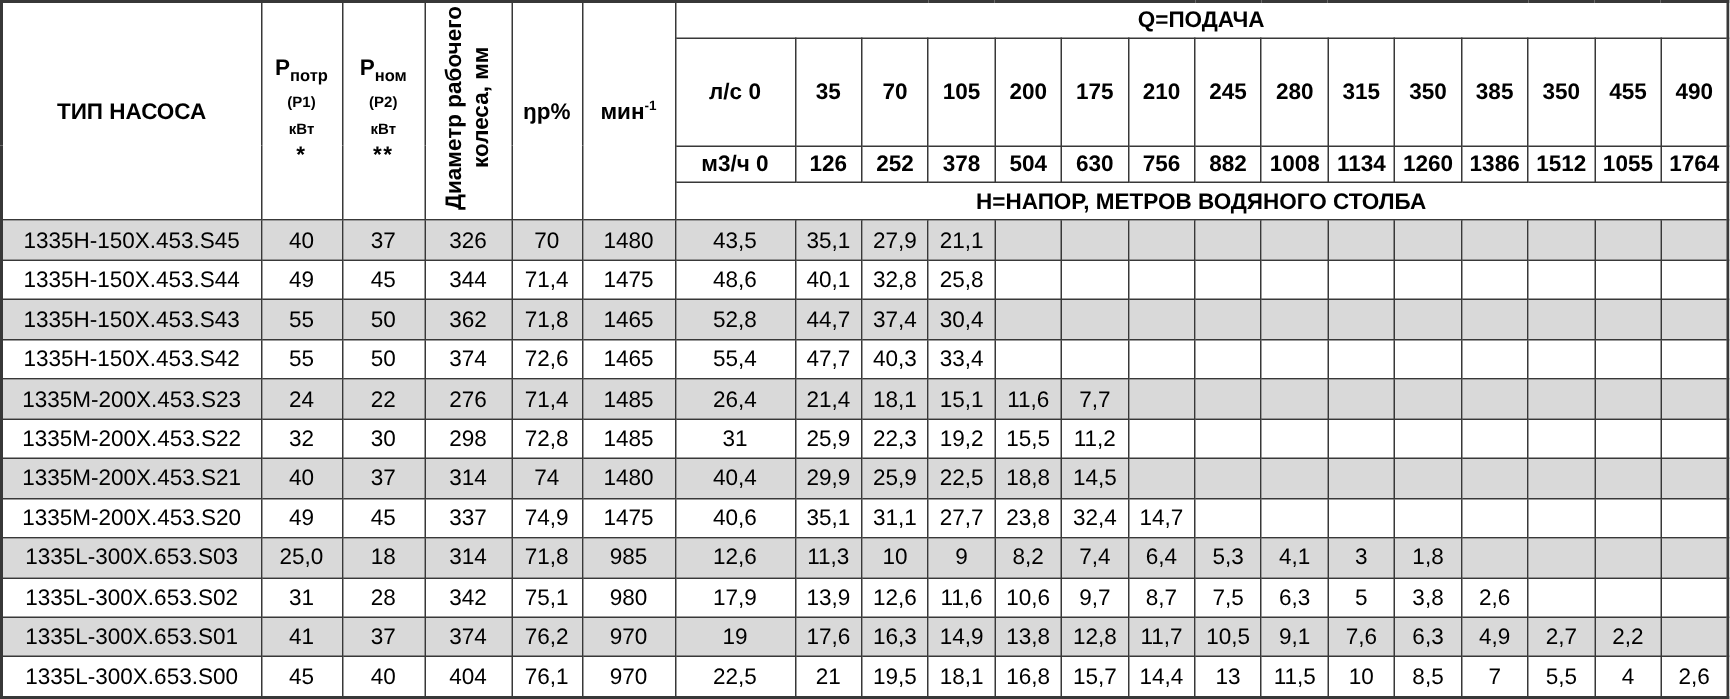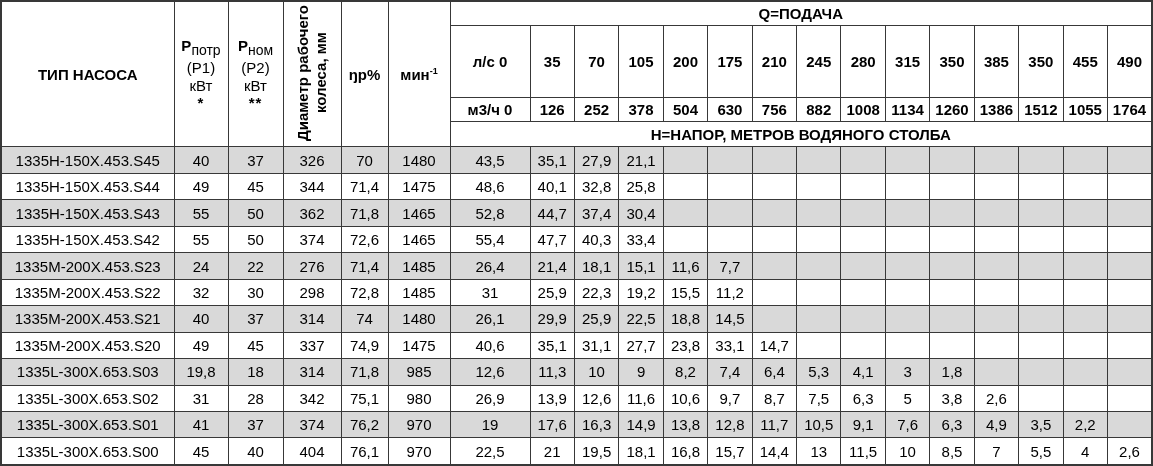--- a/index.html
+++ b/index.html
@@ -34,22 +34,22 @@
   tr.r-ls td { height: 69px; }
   tr.r-m3 td { height: 23px; }
   tr.r-h td { height: 24px; }
   tr.data td { height: 25px; }
 
   td.num { font-weight: bold; }
 
   
   .phead { line-height: 18px; }
   .phead .pm { font-size: 15px; font-weight: bold; }
-  .phead sub { font-size: 14px; font-weight: normal; }
-  .phead .pline { font-size: 15px; font-weight: normal; line-height: 18px; }
+  .phead sub { font-size: 11px; font-weight: bold; }
+  .phead .pline { font-size: 10px; font-weight: bold; line-height: 18px; }
   .phead .star { font-size: 15px; font-weight: bold; letter-spacing: 1px; line-height: 16px; }
 
   
   td.rotcell { padding: 0; }
   .rot {
     display: inline-block;
     writing-mode: vertical-rl;
     transform: rotate(180deg);
     height: 136px;
     font-weight: bold;
@@ -289,21 +289,21 @@
         <td></td>
         <td></td>
       </tr>
       <tr class="data alt">
         <td>1335M-200X.453.S21</td>
         <td>40</td>
         <td>37</td>
         <td>314</td>
         <td>74</td>
         <td>1480</td>
-        <td>26,1</td>
+        <td>40,4</td>
         <td>29,9</td>
         <td>25,9</td>
         <td>22,5</td>
         <td>18,8</td>
         <td>14,5</td>
         <td></td>
         <td></td>
         <td></td>
         <td></td>
         <td></td>
@@ -317,34 +317,34 @@
         <td>49</td>
         <td>45</td>
         <td>337</td>
         <td>74,9</td>
         <td>1475</td>
         <td>40,6</td>
         <td>35,1</td>
         <td>31,1</td>
         <td>27,7</td>
         <td>23,8</td>
-        <td>33,1</td>
+        <td>32,4</td>
         <td>14,7</td>
         <td></td>
         <td></td>
         <td></td>
         <td></td>
         <td></td>
         <td></td>
         <td></td>
         <td></td>
       </tr>
       <tr class="data alt">
         <td>1335L-300X.653.S03</td>
-        <td>19,8</td>
+        <td>25,0</td>
         <td>18</td>
         <td>314</td>
         <td>71,8</td>
         <td>985</td>
         <td>12,6</td>
         <td>11,3</td>
         <td>10</td>
         <td>9</td>
         <td>8,2</td>
         <td>7,4</td>
@@ -358,21 +358,21 @@
         <td></td>
         <td></td>
       </tr>
       <tr class="data">
         <td>1335L-300X.653.S02</td>
         <td>31</td>
         <td>28</td>
         <td>342</td>
         <td>75,1</td>
         <td>980</td>
-        <td>26,9</td>
+        <td>17,9</td>
         <td>13,9</td>
         <td>12,6</td>
         <td>11,6</td>
         <td>10,6</td>
         <td>9,7</td>
         <td>8,7</td>
         <td>7,5</td>
         <td>6,3</td>
         <td>5</td>
         <td>3,8</td>
@@ -393,21 +393,21 @@
         <td>16,3</td>
         <td>14,9</td>
         <td>13,8</td>
         <td>12,8</td>
         <td>11,7</td>
         <td>10,5</td>
         <td>9,1</td>
         <td>7,6</td>
         <td>6,3</td>
         <td>4,9</td>
-        <td>3,5</td>
+        <td>2,7</td>
         <td>2,2</td>
         <td></td>
       </tr>
       <tr class="data">
         <td>1335L-300X.653.S00</td>
         <td>45</td>
         <td>40</td>
         <td>404</td>
         <td>76,1</td>
         <td>970</td>

